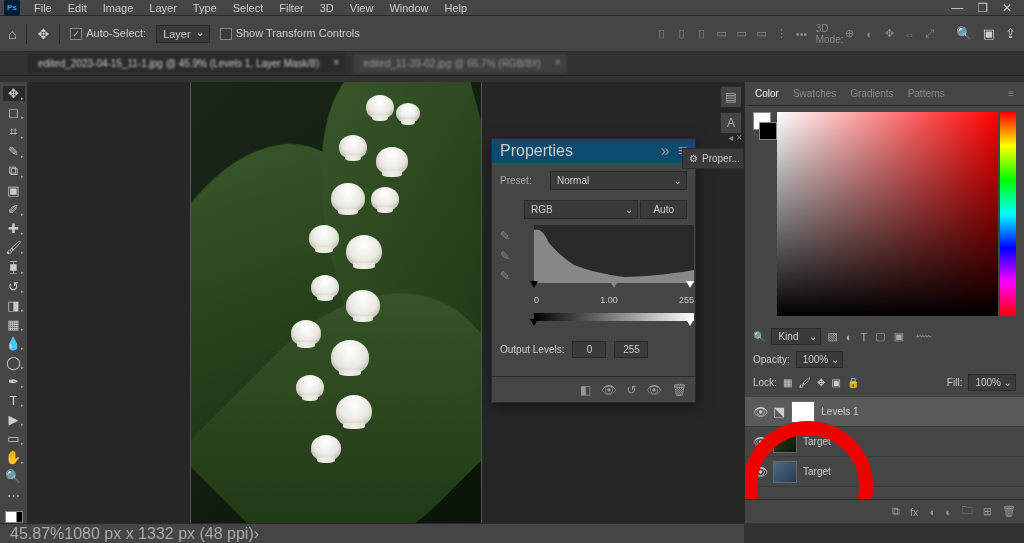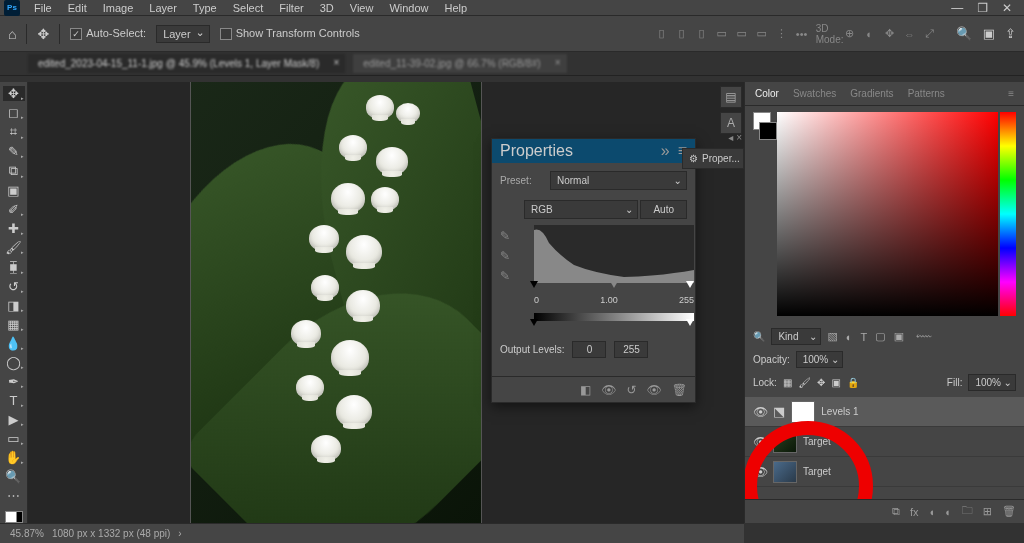--- a/index.html
+++ b/index.html
@@ -105,21 +105,21 @@
   .red-circle { position: absolute; width: 130px; height: 130px; border: 14px solid #e00; border-radius: 50%; pointer-events: none; }
   
   .layers-footer { height: 24px; border-top: 1px solid #2a2a2a; display: flex; align-items: center; justify-content: flex-end; gap: 10px; padding: 0 8px; color: #999; font-size: 11px; }
   
   
   .mini-dock { position: absolute; right: 280px; top: 82px; width: 28px; display: flex; flex-direction: column; gap: 4px; padding: 4px; }
   .mini-dock .mini { width: 22px; height: 22px; background: #454545; display: flex; align-items: center; justify-content: center; color: #aaa; font-size: 12px; border: 1px solid #2a2a2a; }
   .mini-proper-tab { position: absolute; right: 280px; top: 148px; background: #3a3a3a; padding: 4px 6px; font-size: 10px; display: flex; gap: 4px; align-items: center; border: 1px solid #2a2a2a; width: 62px; }
   
   
-  .status-bar { position: absolute; bottom: 0; left: 0; right: 280px; height: 20px; background: #454545; display: flex; align-items: center; padding: 0 10px; gap: 8px; font-size: 10px; color: #aaa; border-top: 1px solid #2a2a2a; }
+  .status-bar { position: absolute; bottom: 0; left: 0; right: 280px; height: 20px; background: #454545; display: flex; align-items: center; padding: 0 10px; gap: 0; font-size: 16px; color: #aaa; border-top: 1px solid #2a2a2a; }
 </style>
 </head>
 <body>
 
 <div class="menubar">
   <div class="ps-logo">Ps</div>
   <div class="menu-item">File</div>
   <div class="menu-item">Edit</div>
   <div class="menu-item">Image</div>
   <div class="menu-item">Layer</div>

